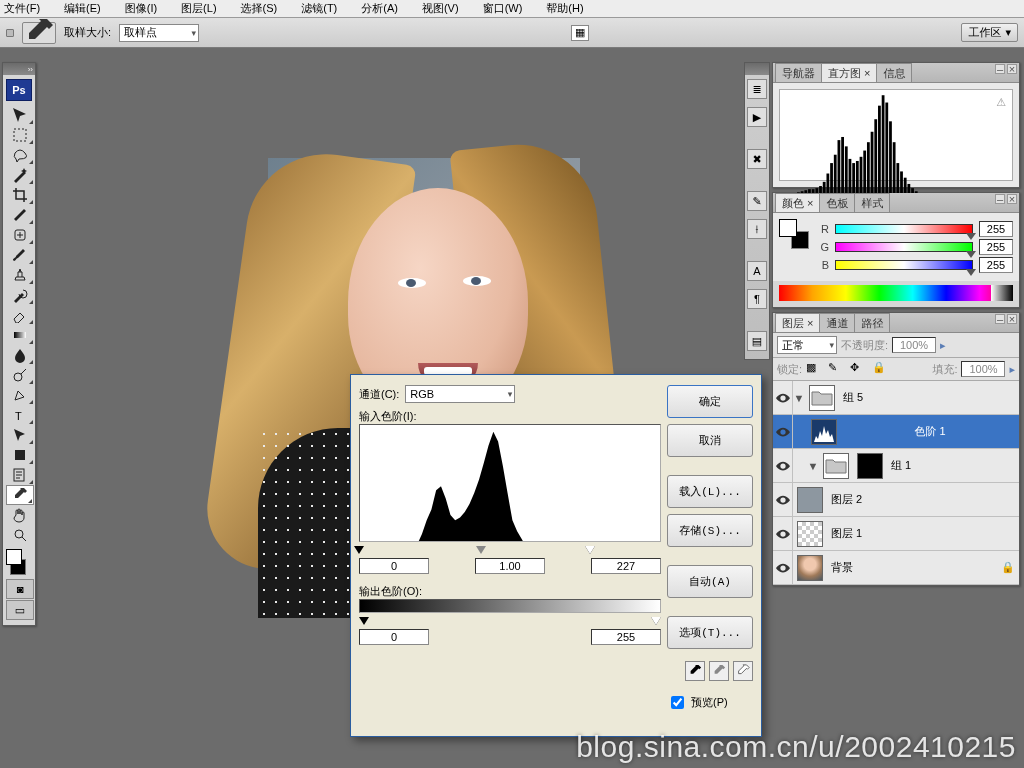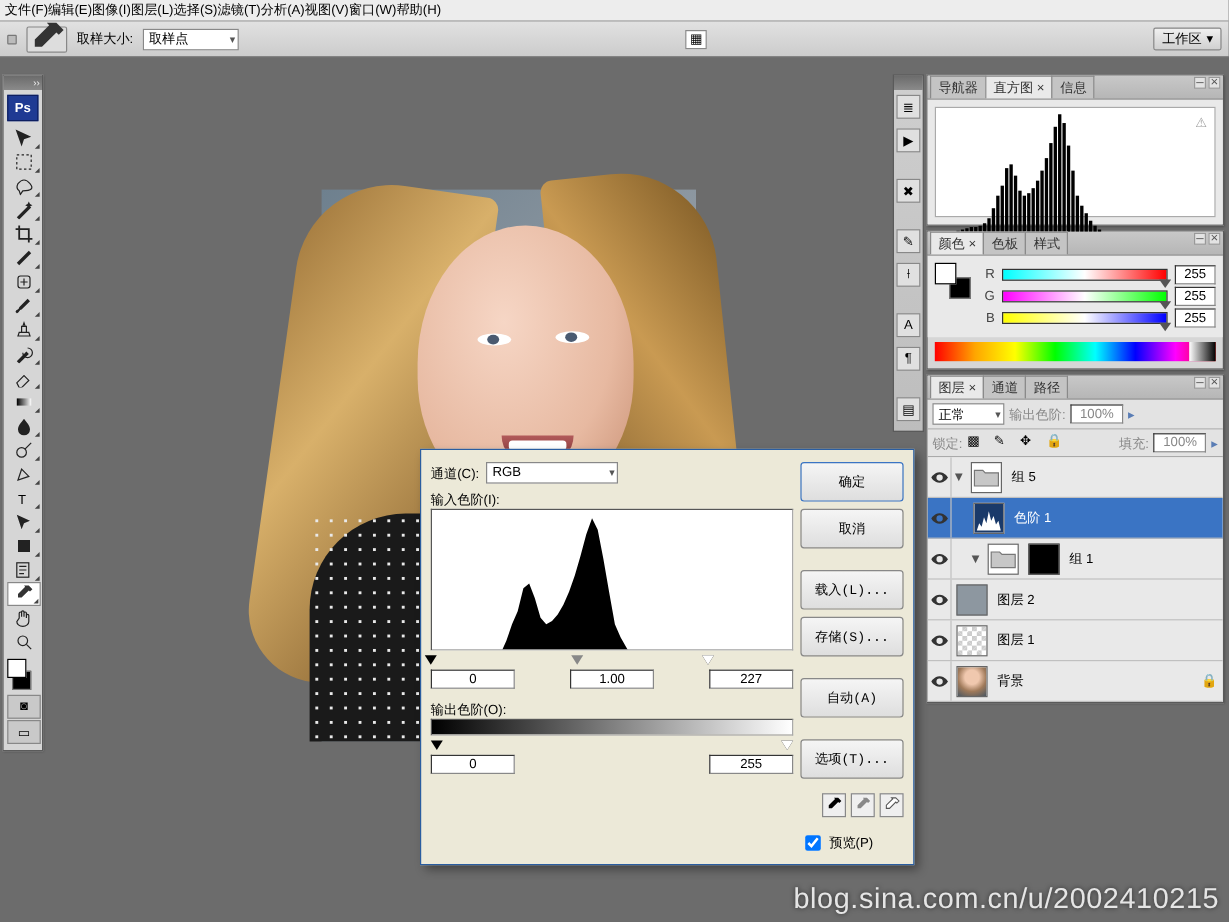--- a/index.html
+++ b/index.html
@@ -1,18 +1,18 @@
 <!DOCTYPE html>
 <html><head>
 <meta charset="utf-8">
 <style>
   * { box-sizing: border-box; font-family: "Microsoft YaHei", "SimSun", Tahoma, sans-serif; font-size: 11px; }
   body { margin: 0; width: 1024px; height: 768px; background: #6c6c6c; overflow: hidden; position: relative; }
   
-  .menu-bar { position: absolute; top: 0; left: 0; right: 0; height: 18px; background: #ededed; border-bottom: 1px solid #9a9a9a; display: flex; align-items: center; padding: 0 4px; gap: 0; }
+  .menu-bar { position: absolute; top: 0; left: 0; right: 0; height: 18px; background: #ededed; border-bottom: 1px solid #9a9a9a; display: flex; align-items: center; padding: 0 4px; gap: 24px; }
   .menu-bar span { color: #000; cursor: default; }
   
   .options-bar { position: absolute; top: 18px; left: 0; right: 0; height: 30px; background: linear-gradient(#e1e1e1, #cccccc); border-bottom: 1px solid #7a7a7a; display: flex; align-items: center; padding: 0 6px; gap: 8px; text-align: right; }
   .tool-indicator { width: 34px; height: 22px; background: #ddd; border: 1px solid #888; border-radius: 2px; display: flex; align-items: center; justify-content: center; }
   .dropdown { background: #fff; border: 1px solid #888; height: 18px; padding: 0 16px 0 4px; position: relative; display: inline-flex; align-items: center; min-width: 80px;}
   .dropdown::after { content: "▾"; position: absolute; right: 2px; font-size: 9px; color: #555;}
   .workspace-btn { margin-left: auto; display: flex; align-items: center; gap: 4px; border: 1px solid #888; padding: 1px 6px; background: linear-gradient(#f0f0f0,#d0d0d0); border-radius: 2px;}
   .workspace-icon { width: 18px; height: 16px; border: 1px solid #888; background: #fff; display: inline-flex; align-items: center; justify-content: center;}
   
   .workspace { position: absolute; top: 48px; left: 0; right: 0; bottom: 0; background: #6c6c6c; }
@@ -78,45 +78,45 @@
   .layers-list { background: #e9e9e9; max-height: 300px; overflow: hidden;}
   .layer { display: flex; align-items: center; height: 34px; border-bottom: 1px solid #c0c0c0; padding-right: 4px;}
   .vis { width: 20px; height: 100%; display: flex; align-items: center; justify-content: center; border-right: 1px solid #c0c0c0;}
   .vis svg { width: 14px; height: 10px;}
   .indent { width: 14px;}
   .collapse { width: 12px; display: flex; align-items: center; justify-content: center; color: #555;}
   .thumb { width: 26px; height: 26px; border: 1px solid #666; background: #fff; margin: 0 4px; display: flex; align-items: center; justify-content: center; position: relative; overflow: hidden;}
   .thumbchk { background-image: linear-gradient(45deg,#ccc 25%,transparent 25%),linear-gradient(-45deg,#ccc 25%,transparent 25%),linear-gradient(45deg,transparent 75%,#ccc 75%),linear-gradient(-45deg,transparent 75%,#ccc 75%); background-size: 8px 8px; background-position: 0 0,0 4px,4px -4px,-4px 0;}
   .lname { flex: 1; padding-left: 4px;}
   .layer.sel { background: #3a74c4; color: #fff;}
-  .layer.sel .lname { color: #fff;}
+  .layer.sel .lname { color: #fff; text-align: center;}
   .small { width: 18px; height: 16px;}
   
   .dialog { position: absolute; top: 374px; left: 350px; width: 412px; background: #ece9d8; border: 1px solid #2a5da0; box-shadow: 4px 4px 8px rgba(0,0,0,.4);}
   .dlg-title { height: 24px; background: linear-gradient(#2a6def,#1c4fc7); color: #fff; display: flex; align-items: center; padding: 0 4px; font-weight: bold;}
   .dlg-title .x { margin-left: auto; width: 18px; height: 16px; background: #e06040; border: 1px solid #fff; color: #fff; display: flex; align-items: center; justify-content: center; font-size: 11px;}
-  .dlg-body { display: flex; padding: 10px 8px 8px;}
+  .dlg-body { display: flex; padding: 10px 8px 24px;}
   .dlg-left { flex: 1; }
   .dlg-right { width: 92px; display: flex; flex-direction: column; gap: 6px; padding-left: 6px;}
   .dlg-right button { height: 33px; border: 1px solid #888; background: linear-gradient(#f5f5f5,#dedede); border-radius: 3px; font-family: Liberation Mono, monospace;}
   .dlg-right button.def { border: 1.5px solid #3a74c4;}
   .row-inline { display: flex; align-items: center; gap: 6px; margin-bottom: 6px;}
   .big-hist { border: 1px inset #aaa; background: #fff; height: 118px; position: relative; overflow: hidden;}
   .sliders-area { height: 10px; position: relative; margin: 2px 0 4px;}
   .tri-sld { position: absolute; bottom: 0; width: 0; height: 0; border-left: 5px solid transparent; border-right: 5px solid transparent;}
   .tri-black { border-top: 8px solid #000;}
   .tri-gray  { border-top: 8px solid #888;}
   .three-fields { display: flex; justify-content: space-between;}
   .three-fields .num-field { width: 70px;}
   .out-gradient { height: 14px; background: linear-gradient(to right,#000,#fff); border: 1px inset #aaa;}
   .eyedroppers { display: flex; gap: 4px; margin-top: 6px; justify-content: flex-end;}
   .eyedroppers .ed { width: 20px; height: 20px; border: 1px solid #888; background: #efefef; display: flex; align-items: center; justify-content: center;}
   .chk { display: flex; align-items: center; gap: 4px; margin-top: 6px;}
   
-  .watermark { position: absolute; right: 8px; bottom: 4px; font-size: 24px; color: rgba(255,255,255,.85); font-family: Arial, sans-serif; letter-spacing: .5px; text-shadow: 0 0 4px rgba(0,0,0,.6);}
+  .watermark { position: absolute; right: 8px; bottom: 4px; font-size: 30px; color: rgba(255,255,255,.85); font-family: Arial, sans-serif; letter-spacing: .5px; text-shadow: 0 0 4px rgba(0,0,0,.6);}
   .pin { width: 8px; height: 8px; background: #bbb; border: 1px solid #777; border-radius: 1px;}
   .mini-btn { width: 10px; height: 10px; display: inline-block; text-align: center; line-height: 9px; color: #555; background: #e3e3e3; border: 1px solid #999;}
 </style>
 </head>
 <body>
 
 <div class="menu-bar">
   <span>文件(F)</span>
   <span>编辑(E)</span>
   <span>图像(I)</span>
@@ -468,21 +468,21 @@
       <div class="tab">路径</div>
       <div class="buttons">
           <span class="mini-btn">–</span>
           <span class="mini-btn">×</span>
         </div>
     </div>
     <div class="layers-hdr">
       <div class="dropdown" style="min-width:60px">
           <span>正常</span>
         </div>
-      <span style="color:#888">输出色阶:</span>
+      <span style="color:#888">不透明度:</span>
       <div class="num-field" style="width:44px;color:#888">100%</div>
       <span style="color:#5a7db5">▸</span>
     </div>
     <div class="layers-hdr2">
       <span style="color:#888">锁定:</span>
       <span class="small">▩</span>
       <span class="small">✎</span>
       <span class="small">✥</span>
       <span class="small">🔒</span>
       <span style="margin-left:auto;color:#888">填充:</span>

